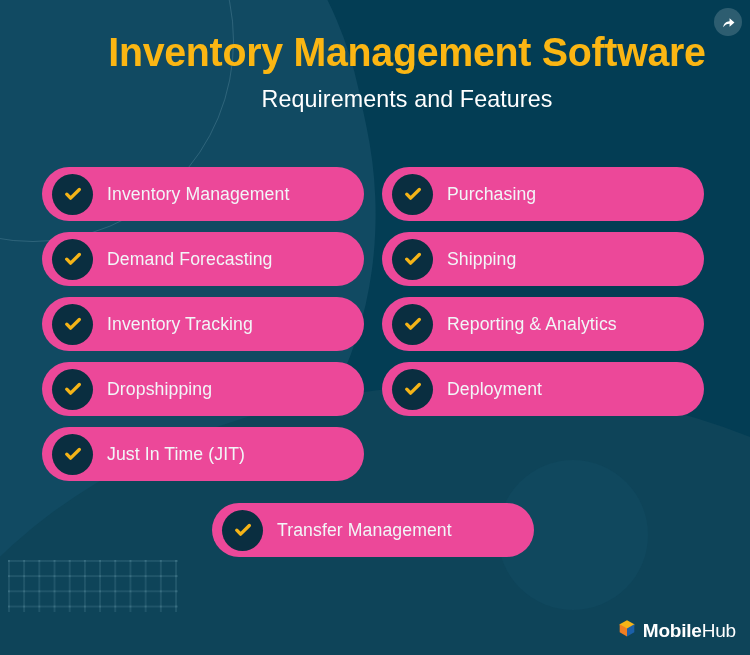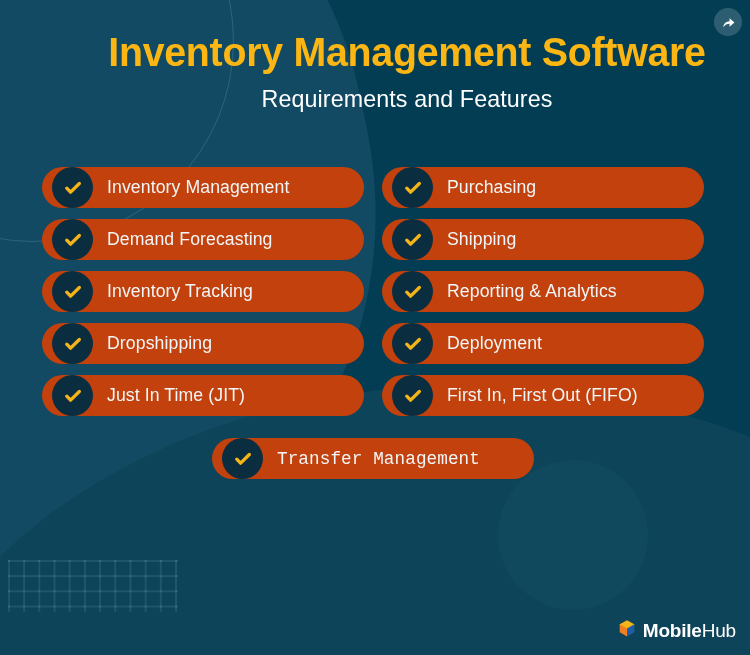--- a/index.html
+++ b/index.html
@@ -141,22 +141,22 @@
   }
   .grid {
     display: flex;
     flex-wrap: wrap;
     justify-content: space-between;
     row-gap: 11px;
   }
   .pill {
     box-sizing: border-box;
     width: 322px;
-    height: 41px;
-    background: #c2410c;
+    height: 54px;
+    background: #ec4899;
     border-radius: 28px;
     display: flex;
     align-items: center;
     padding-left: 10px;
     cursor: pointer;
   }
   .pill.centered {
     width: 322px;
     margin: 11px auto 0;
   }
@@ -177,21 +177,20 @@
     color: #f2f6f8;
     letter-spacing: 0.1px;
     white-space: nowrap;
     transform: scaleX(0.98);
     transform-origin: left center;
   }
   .row-center {
     width: 100%;
     display: flex;
     justify-content: flex-end;
-    font-family: Liberation Mono, monospace;
   }
 
   
   .footer-logo {
     position: absolute;
     right: 14px;
     bottom: 14px;
     display: flex;
     align-items: center;
     gap: 7px;
@@ -306,28 +305,20 @@
       </div>
       <div class="pill">
         <span class="check-circle">
           <svg width="20" height="20" viewBox="0 0 24 24" aria-hidden="true">
             <path d="M4.5 12.2l4.6 4.8L19.6 6.6" fill="none" stroke="#f5b417" stroke-width="4" stroke-linecap="round" stroke-linejoin="round"></path>
           </svg>
         </span>
         <span class="pill-label">Just In Time (JIT)</span>
       </div>
 
-      <div class="pill">
-        <span class="check-circle">
-          <svg width="20" height="20" viewBox="0 0 24 24" aria-hidden="true">
-            <path d="M4.5 12.2l4.6 4.8L19.6 6.6" fill="none" stroke="#f5b417" stroke-width="4" stroke-linecap="round" stroke-linejoin="round"></path>
-          </svg>
-        </span>
-        <span class="pill-label">First In, First Out (FIFO)</span>
-      </div>
 
       <div class="row-center">
         <div class="pill centered">
           <span class="check-circle">
             <svg width="20" height="20" viewBox="0 0 24 24" aria-hidden="true">
               <path d="M4.5 12.2l4.6 4.8L19.6 6.6" fill="none" stroke="#f5b417" stroke-width="4" stroke-linecap="round" stroke-linejoin="round"></path>
             </svg>
           </span>
           <span class="pill-label">Transfer Management</span>
         </div>

